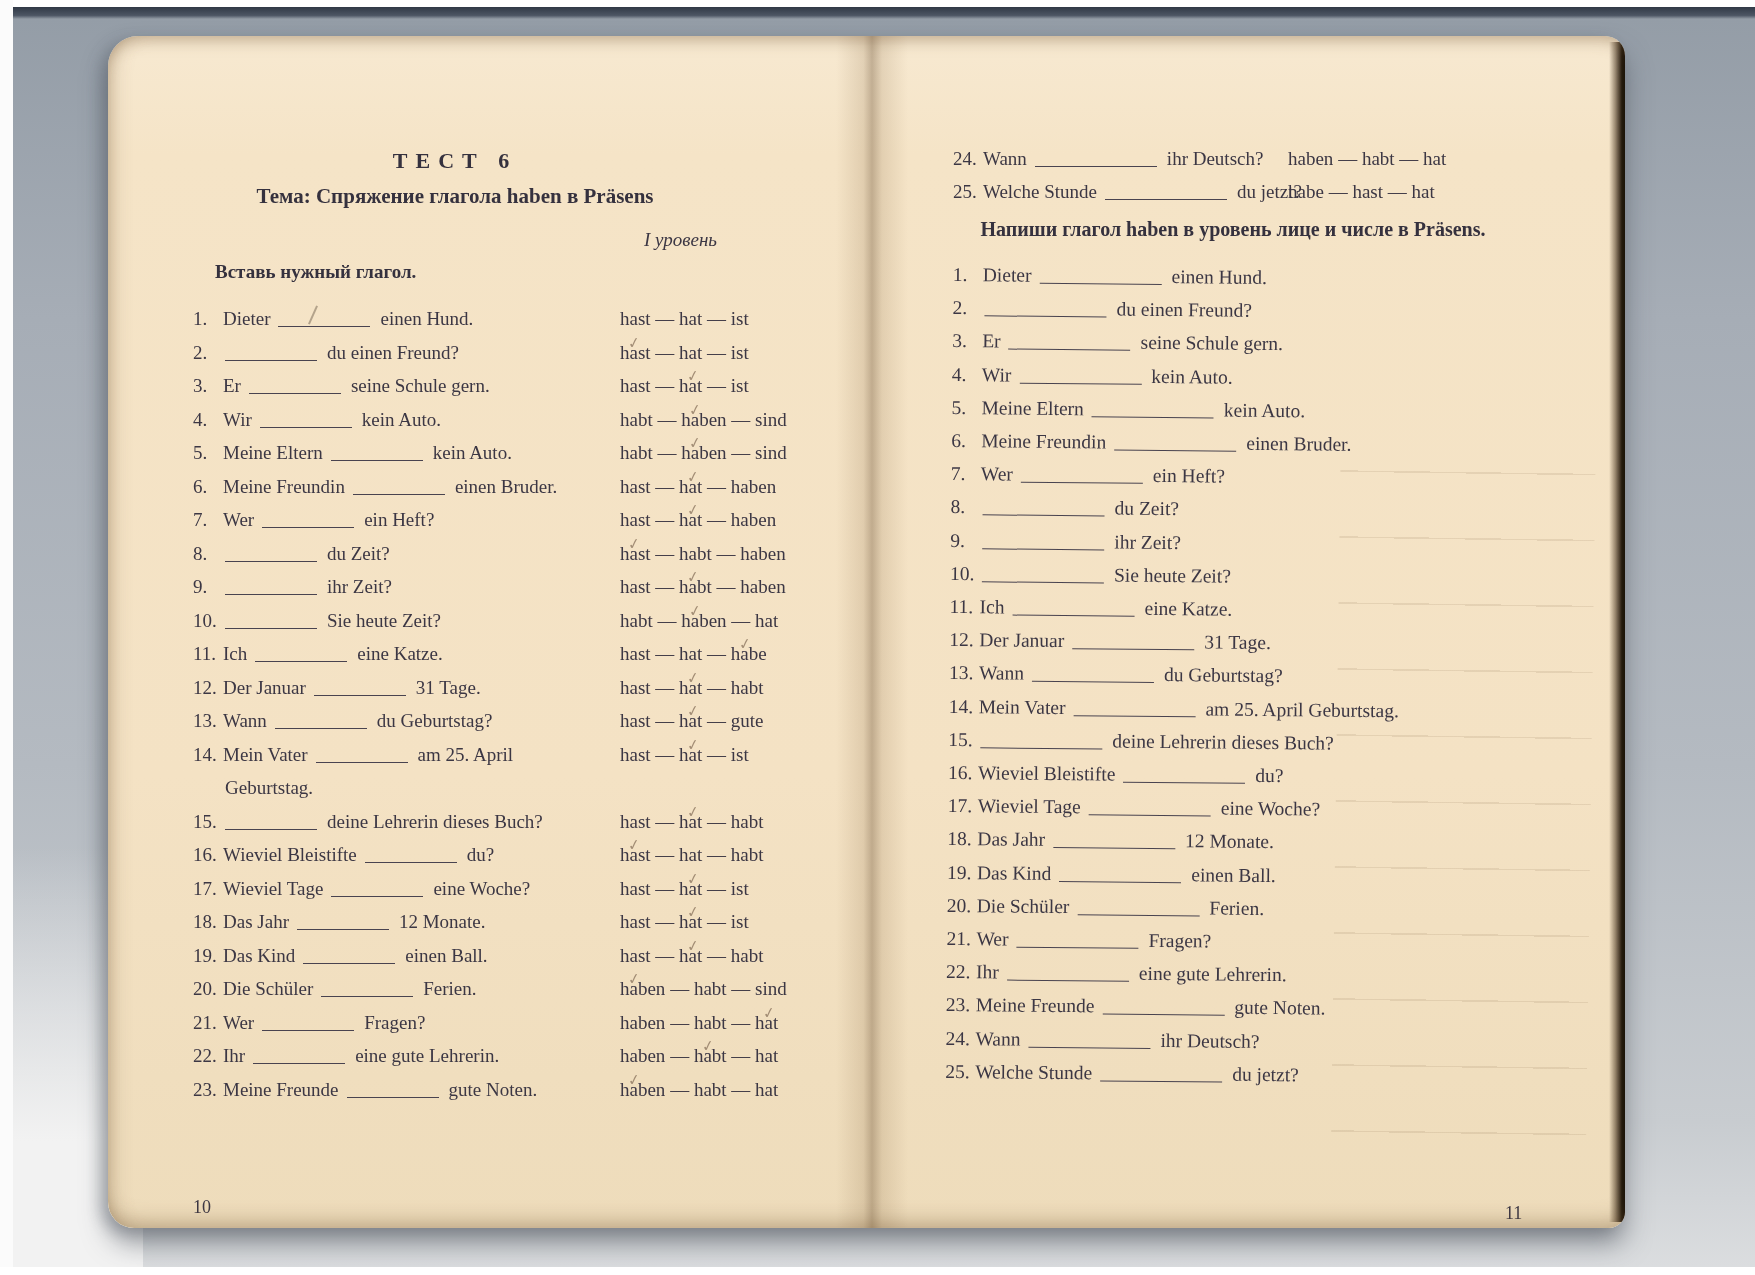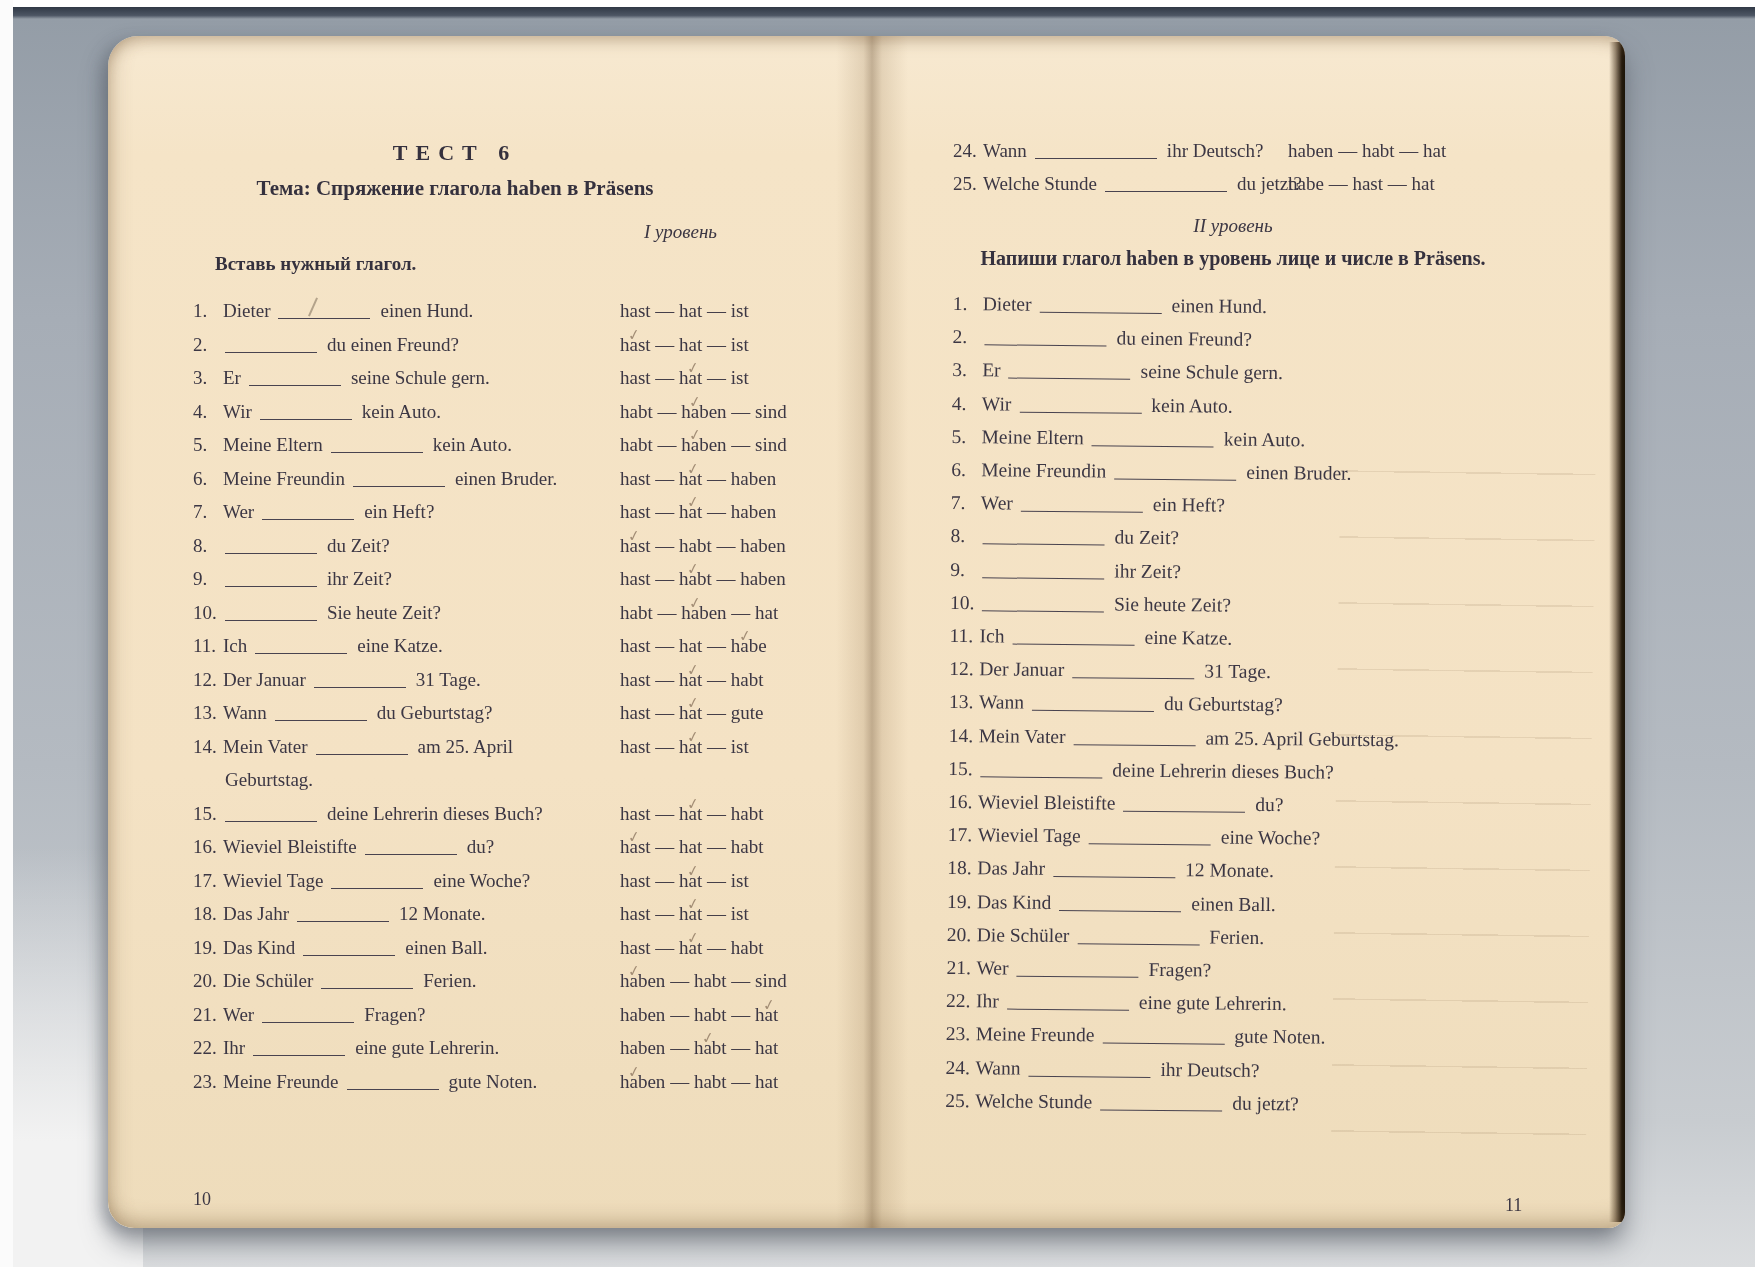--- a/index.html
+++ b/index.html
@@ -23,21 +23,21 @@
                    inset 0 -16px 20px -10px rgba(110,80,45,.35),
                    inset 16px 0 22px -14px rgba(110,80,45,.30);}
   .gutter{position:absolute;left:728px;top:0;width:72px;height:100%;
         background:linear-gradient(90deg,rgba(120,88,50,0) 0%,rgba(120,88,50,.16) 38%,rgba(92,64,34,.34) 50%,rgba(120,88,50,.15) 64%,rgba(120,88,50,0) 100%);}
   .edge-right{position:absolute;right:0;top:6px;width:16px;height:1180px;
         background:linear-gradient(90deg,rgba(50,34,18,0),rgba(62,44,24,.5) 40%,#241a0e 80%,#140d06);}
   .ghost-lines{position:absolute;left:1228px;top:382px;width:255px;height:736px;opacity:.55;
         transform:rotate(.8deg);
         background:repeating-linear-gradient(180deg,transparent 0 54px,rgba(132,104,72,.26) 54px 55.5px,transparent 55.5px 66px);}
 
-  .page{position:absolute;top:88px;}
+  .page{position:absolute;top:96px;}
   .page-left{left:85px;width:690px;}
   .page-right{left:845px;width:575px;}
 
   .lp-head{width:524px;text-align:center;}
   .t-title{margin-top:17px;font-size:22px;font-weight:bold;letter-spacing:8px;line-height:24px;color:#35313e;}
   .t-topic{margin-top:10px;font-size:21px;font-weight:bold;line-height:26px;color:#35313e;}
   .t-level{margin-top:20px;font-size:19px;font-style:italic;line-height:22px;text-align:right;}
   .t-instr{margin-top:9px;margin-left:22px;font-size:19px;font-weight:bold;line-height:24px;color:#35313e;text-align:left;}
 
   .items{margin-top:18px;}
@@ -193,21 +193,20 @@
           <div class="row">
             <div class="q q-cont"><span class="qline"><span class="num">24.</span><span class="pre">Wann</span><span class="blank"></span><span class="post">ihr Deutsch?</span></span></div>
             <div class="ans"><span class="opt">haben</span><span class="sep"> — </span><span class="opt">habt</span><span class="sep"> — </span><span class="opt">hat</span></div>
           </div>
           <div class="row">
             <div class="q q-cont"><span class="qline"><span class="num">25.</span><span class="pre">Welche Stunde</span><span class="blank"></span><span class="post">du jetzt?</span></span></div>
             <div class="ans"><span class="opt">habe</span><span class="sep"> — </span><span class="opt">hast</span><span class="sep"> — </span><span class="opt">hat</span></div>
           </div>
         </div>
       <div class="rp-head">
-        <div class="t-level2">II уровень</div>
         <div class="t-instr2">Напиши глагол haben в уровень лице и числе в Präsens.</div>
       </div>
       <div class="items items-right" id="right-items">
           <div class="row">
             <div class="q"><span class="qline"><span class="num">1.</span><span class="pre">Dieter</span><span class="blank"></span><span class="post">einen Hund.</span></span></div>
           </div>
           <div class="row">
             <div class="q"><span class="qline"><span class="num">2.</span><span class="blank"></span><span class="post">du einen Freund?</span></span></div>
           </div>
           <div class="row">

